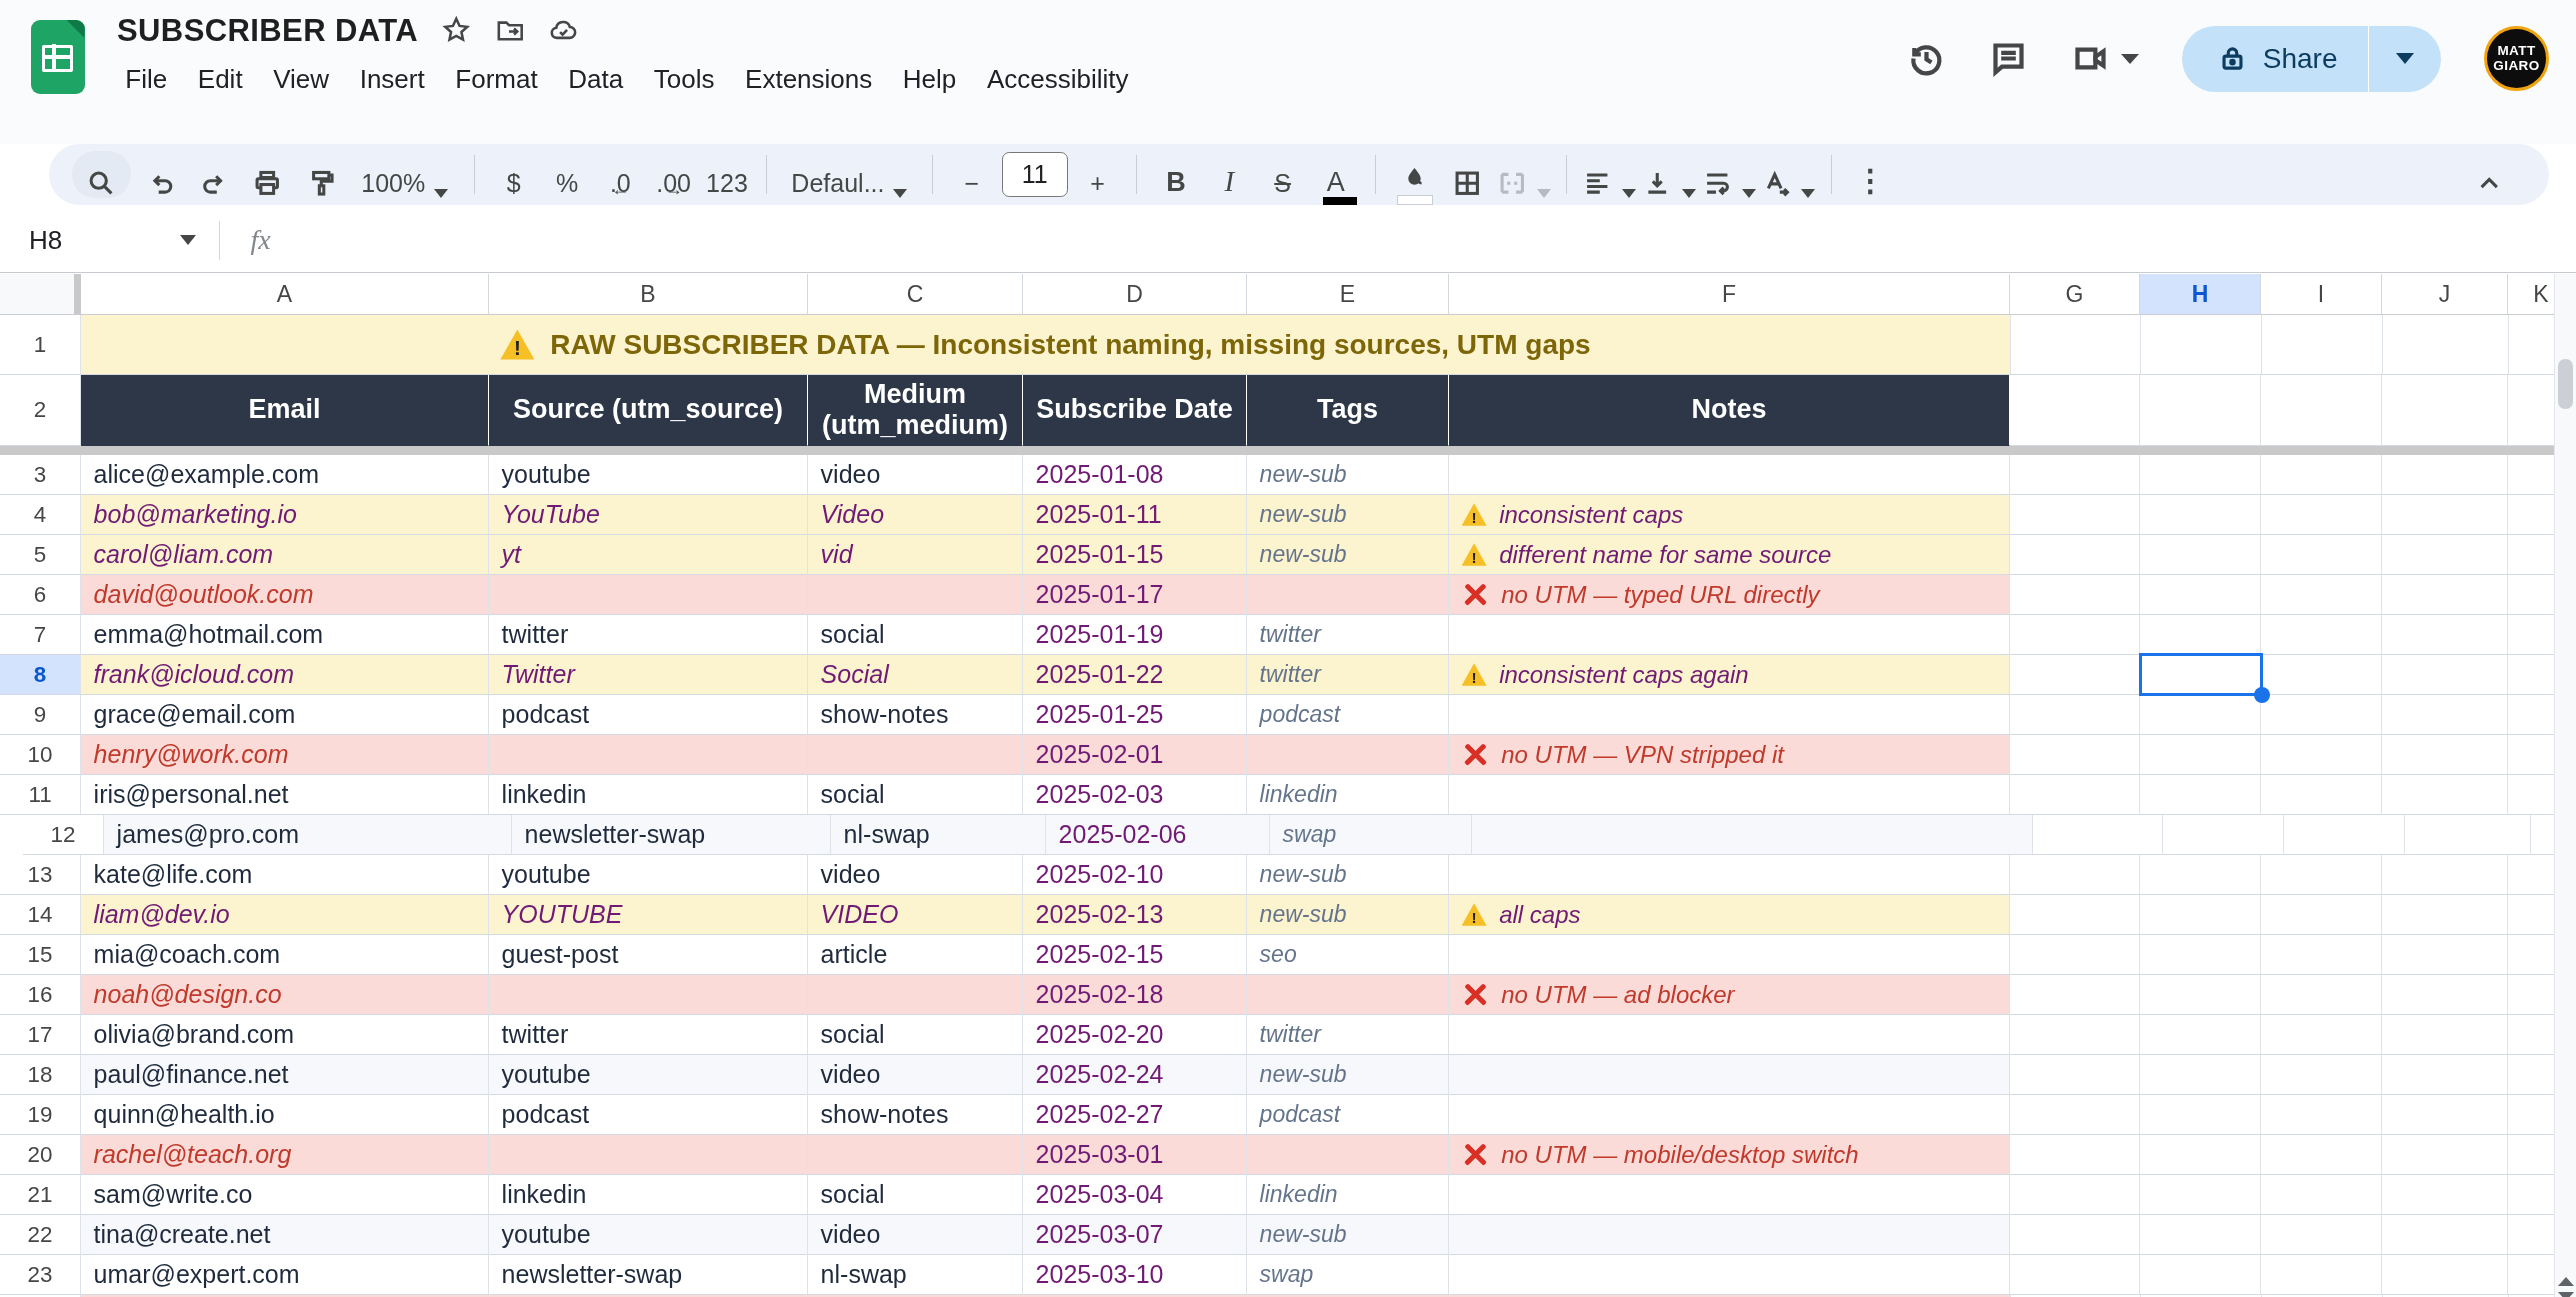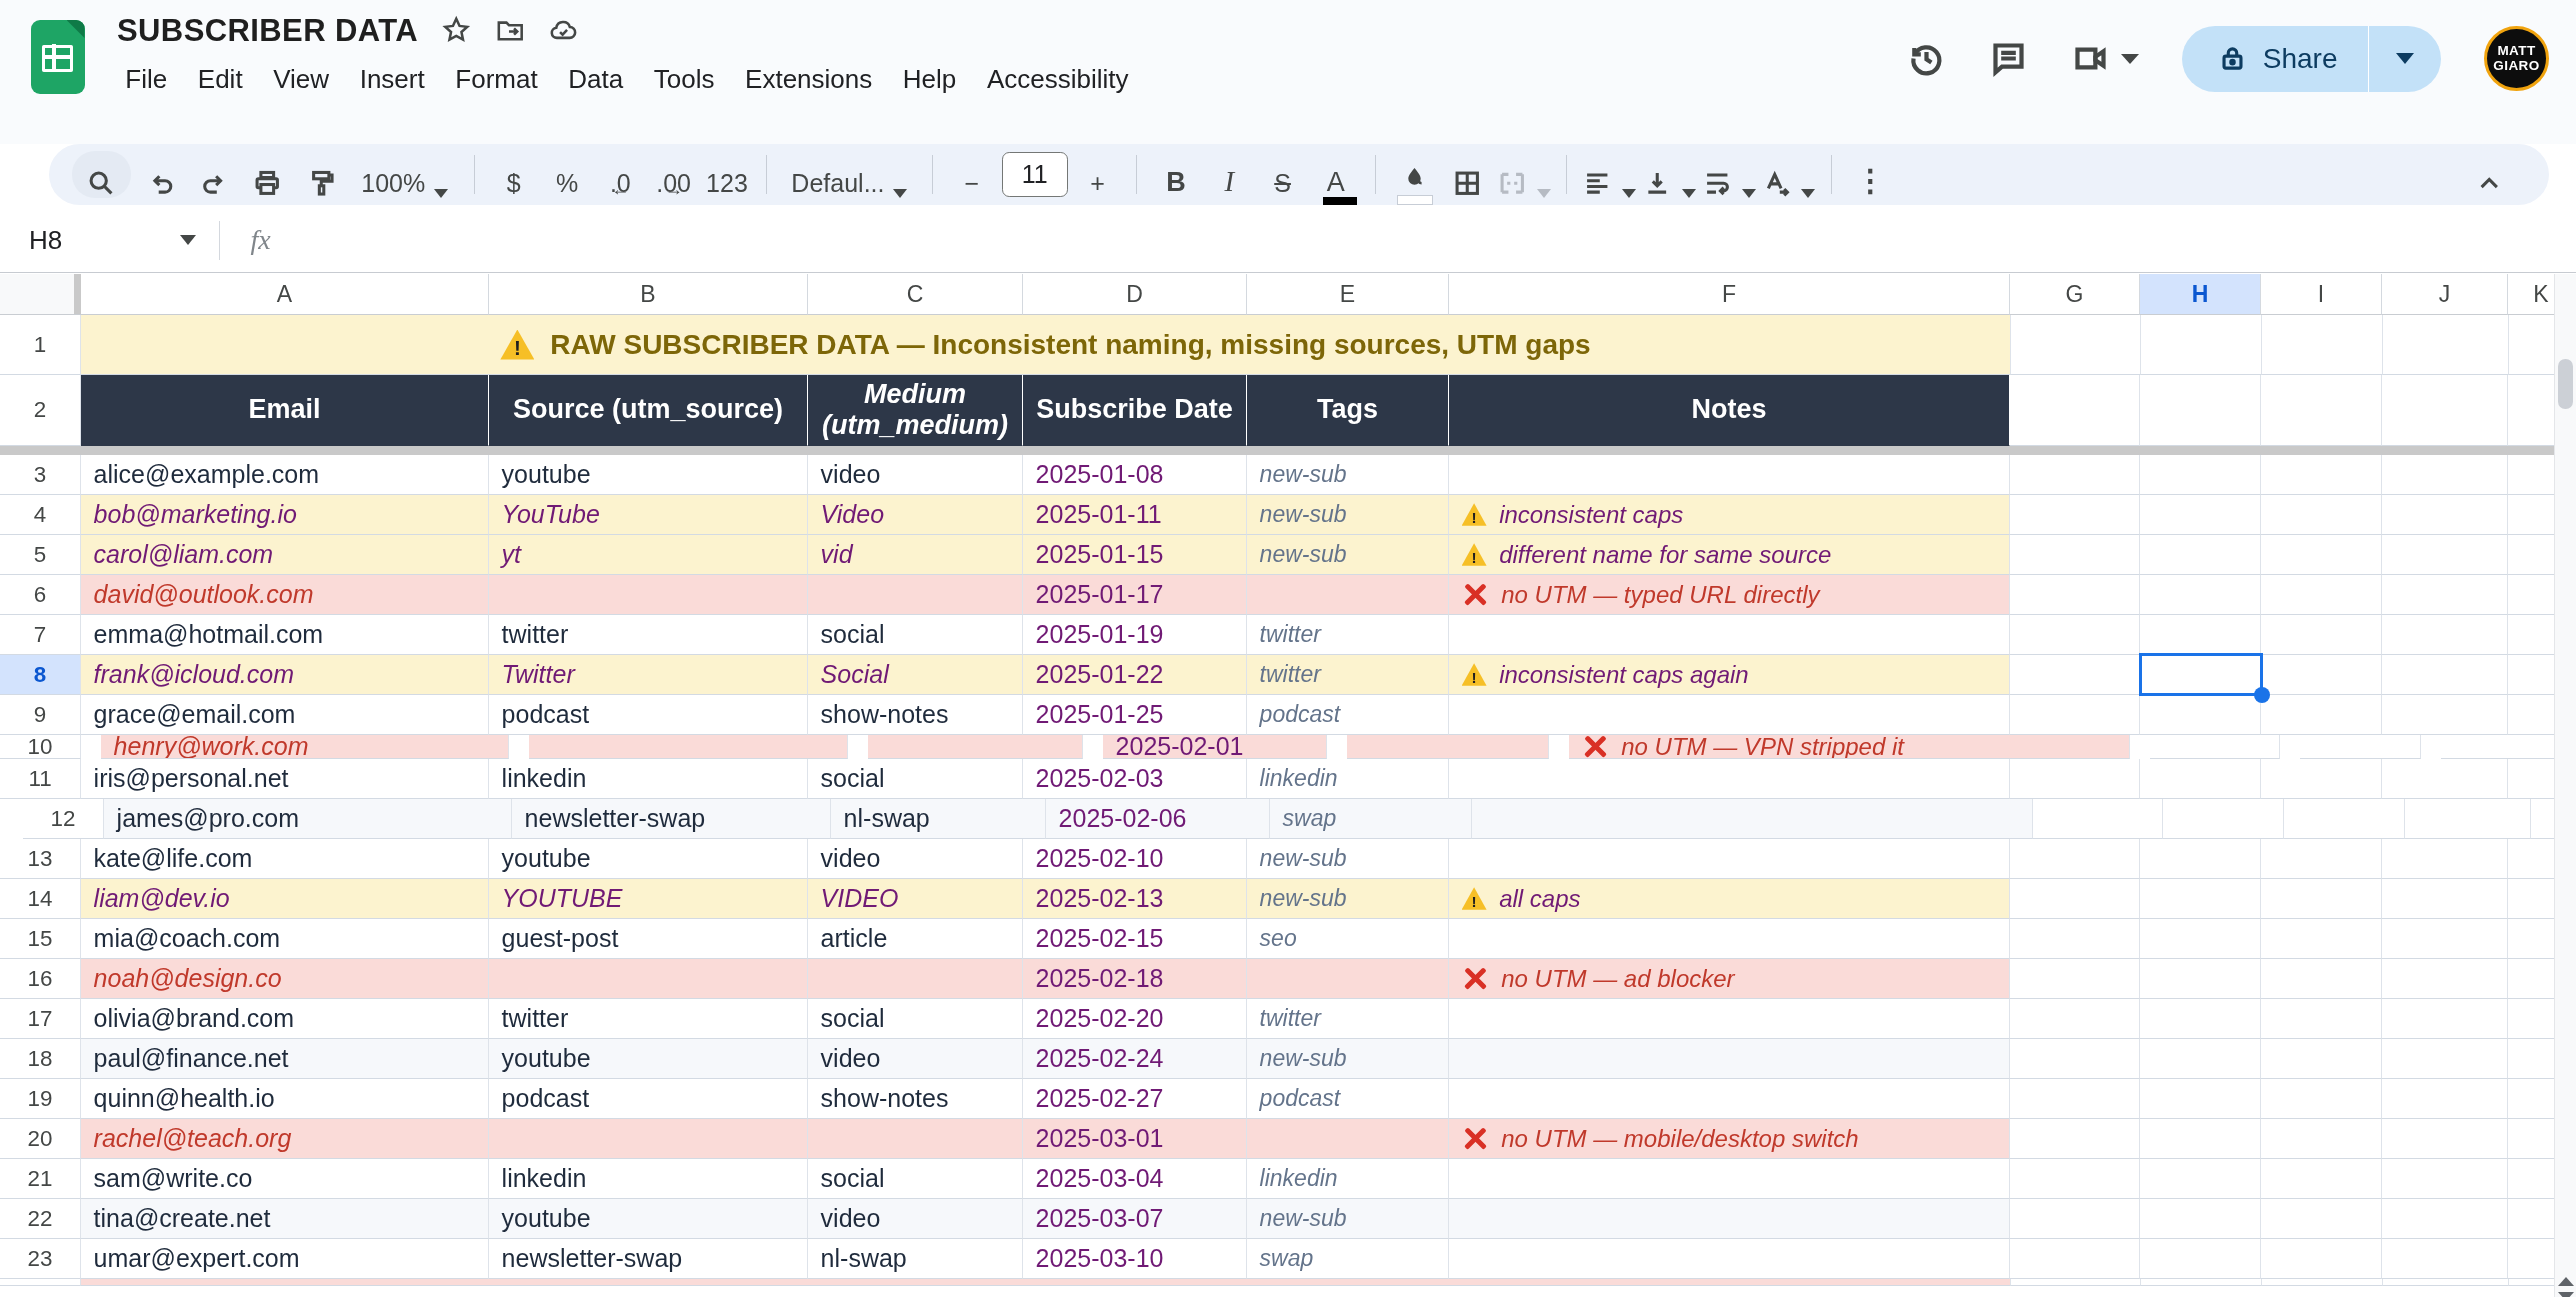--- a/index.html
+++ b/index.html
@@ -341,21 +341,21 @@
       <div class="gcell " style="width: 130px;"></div>
       <div class="gcell " style="width: 121px;"></div>
       <div class="gcell " style="width: 121px;"></div>
       <div class="gcell " style="width: 126px;"></div>
       <div class="gcell " style="width: 67px;"></div>
     </div>
     <div class="grow" style="height: 71px;">
       <div class="gcell rownum" style="width: 81px;">2</div>
       <div class="gcell navy" style="width: 408px;">Email</div>
       <div class="gcell navy" style="width: 319px;">Source (utm_source)</div>
-      <div class="gcell navy" style="width: 215px; font-style: italic;">Medium (utm_medium)</div>
+      <div class="gcell navy" style="width: 215px;">Medium (utm_medium)</div>
       <div class="gcell navy" style="width: 224px;">Subscribe Date</div>
       <div class="gcell navy" style="width: 202px;">Tags</div>
       <div class="gcell navy" style="width: 561px;">Notes</div>
       <div class="gcell " style="width: 130px;"></div>
       <div class="gcell " style="width: 121px;"></div>
       <div class="gcell " style="width: 121px;"></div>
       <div class="gcell " style="width: 126px;"></div>
       <div class="gcell " style="width: 67px;"></div>
     </div>
     <div class="grow" style="height: 9px;">
@@ -464,21 +464,21 @@
       <div class="gcell " style="width: 215px;">show-notes</div>
       <div class="gcell  t-date" style="width: 224px;">2025-01-25</div>
       <div class="gcell  t-tags" style="width: 202px;">podcast</div>
       <div class="gcell  note-cell" style="width: 561px;"></div>
       <div class="gcell " style="width: 130px;"></div>
       <div class="gcell " style="width: 121px;"></div>
       <div class="gcell " style="width: 121px;"></div>
       <div class="gcell " style="width: 126px;"></div>
       <div class="gcell " style="width: 67px;"></div>
     </div>
-    <div class="grow" style="height: 24px; gap: 20px;">
+    <div class="grow" style="height: 40px;">
       <div class="gcell rownum" style="width: 81px;">10</div>
       <div class="gcell  v-miss t-red" style="width: 408px;">henry@work.com</div>
       <div class="gcell  v-miss t-red" style="width: 319px;"></div>
       <div class="gcell  v-miss t-red" style="width: 215px;"></div>
       <div class="gcell  v-miss t-date" style="width: 224px;">2025-02-01</div>
       <div class="gcell  v-miss t-tags" style="width: 202px;"></div>
       <div class="gcell  v-miss t-red note-cell" style="width: 561px;">
         <span class="x-icon"></span>
         <span>no UTM — VPN stripped it</span>
       </div>

